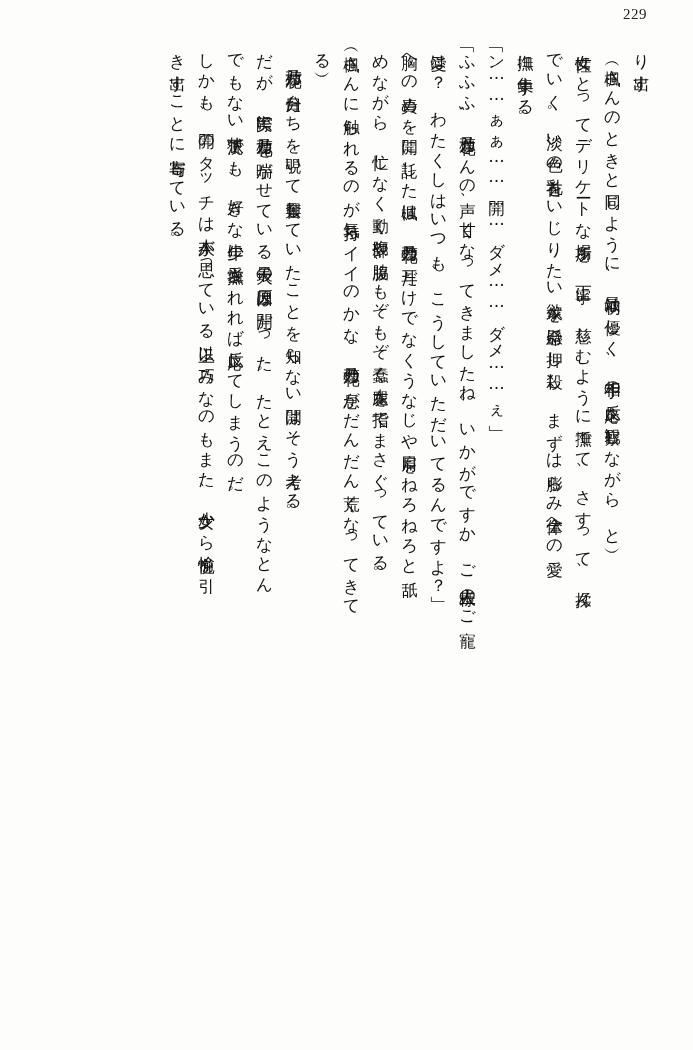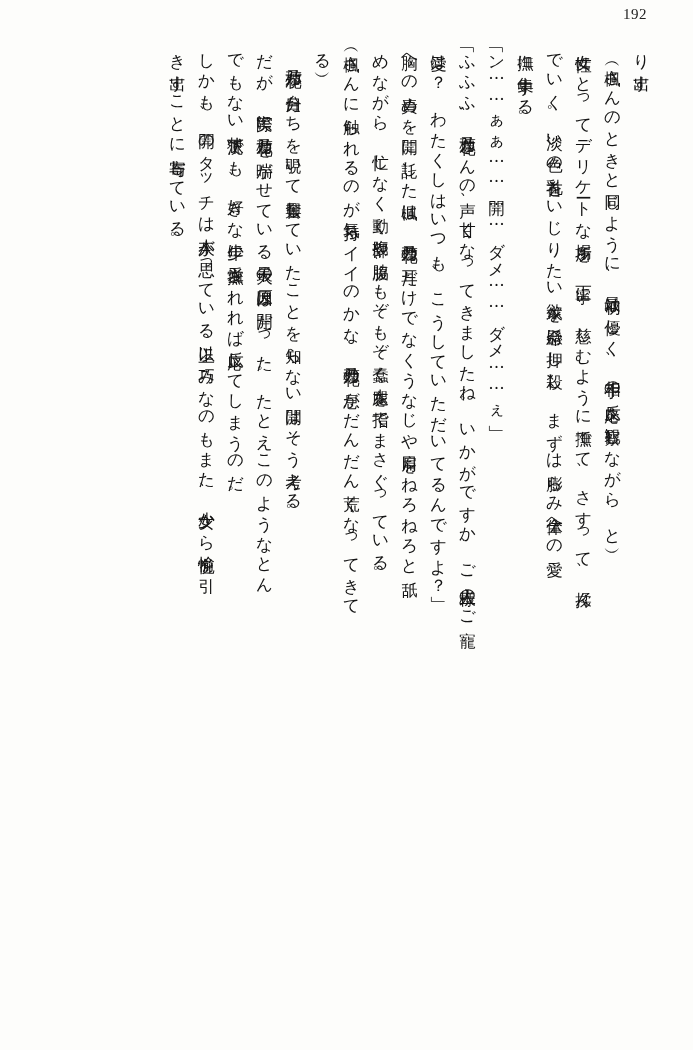--- a/index.html
+++ b/index.html
@@ -67,21 +67,21 @@
 
   .col .t {
     display: block;
   }
 </style>
 </head>
 <body>
 
 <div class="page">
 
-  <div class="page-number">192</div>
+  <div class="page-number">229</div>
 
   <div class="text-block">
 
   <div class="col">
         <span class="t">り出す。</span>
       </div>
       <div class="col indent-1">
         <span class="t">（楓さんのときと同じように、最初は優しく、相手の反応を観察しながら、と）</span>
       </div>
       <div class="col">

